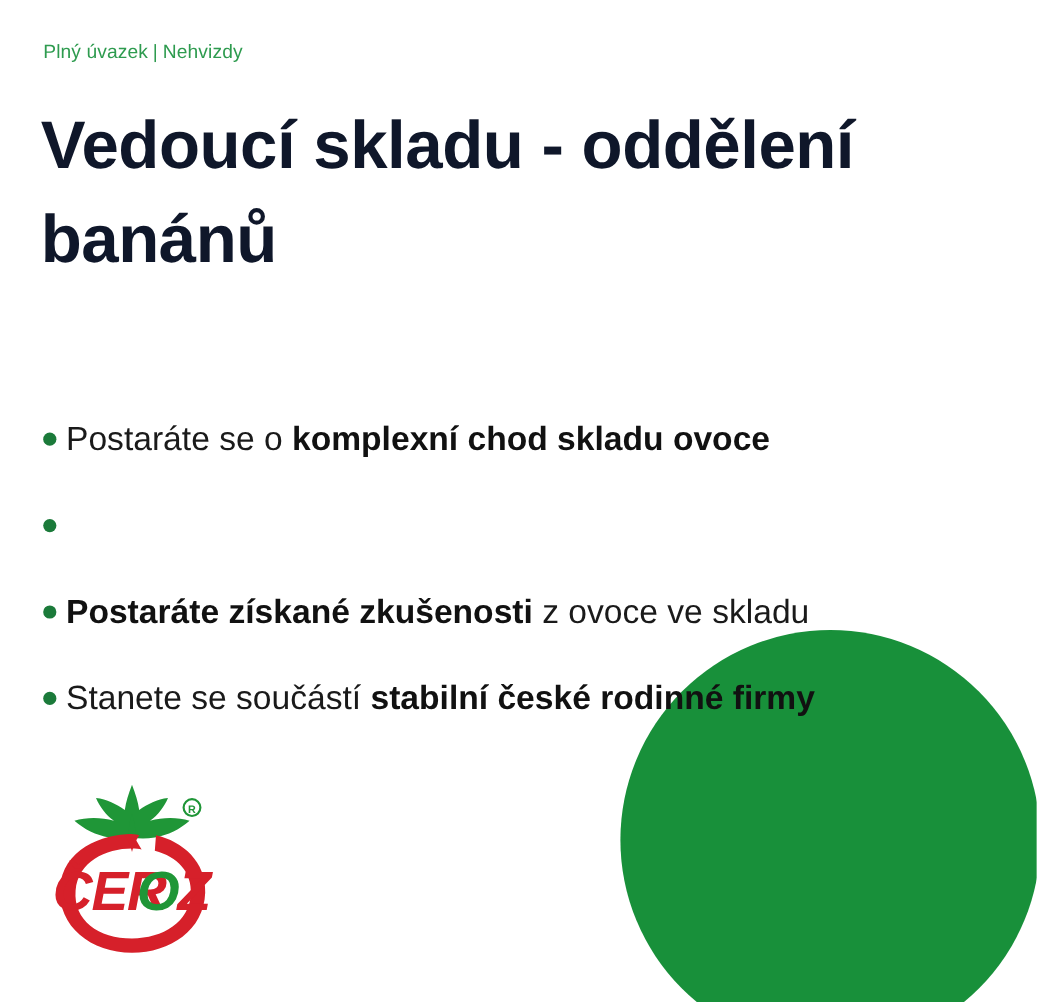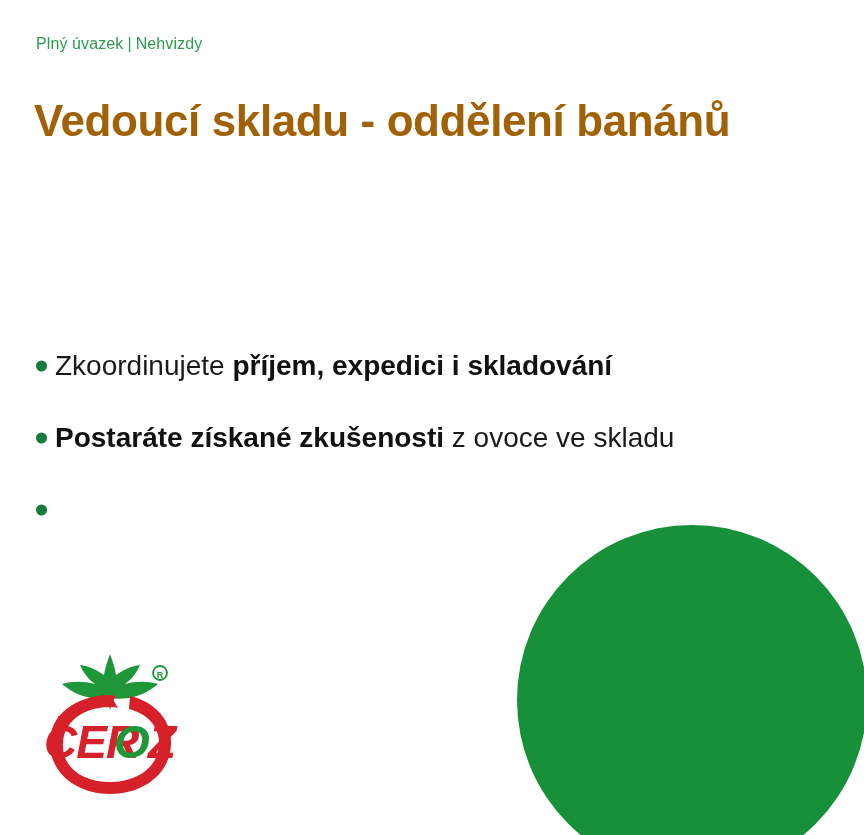--- a/index.html
+++ b/index.html
@@ -50,24 +50,24 @@
     color: #2e9b4f;
     padding: 0 4px;
   }
 
   
   .job-title {
     position: absolute;
     left: 34px;
     top: 82px;
     width: 720px;
-    font-size: 44px;
+    font-size: 56px;
     line-height: 78px;
     font-weight: 700;
-    color: #a16207;
+    color: #0f172a;
     letter-spacing: -0.4px;
     margin: 0;
   }
 
   
   .perks {
     position: absolute;
     left: 30px;
     top: 330px;
     width: 800px;
@@ -122,33 +122,37 @@
   <div class="corner-blob"></div>
 
   <div class="eyebrow">
     <span>Plný úvazek</span><span class="sep">|</span><span>Nehvizdy</span>
   </div>
 
   <h1 class="job-title">Vedoucí skladu - oddělení banánů</h1>
 
   <ul class="perks">
 
-
-    <li class="perk">
-      <span class="dot"></span>
-      <span class="txt"><span>Zkoordinujete </span><b>příjem, expedici i skladování</b><span></span></span>
+    <li class="perk">
+      <span class="dot"></span>
+      <span class="txt"><span>Postaráte se o </span><b>komplexní chod skladu ovoce</b><span></span></span>
+    </li>
+
+    <li class="perk">
+      <span class="dot"></span>
     </li>
 
     <li class="perk">
       <span class="dot"></span>
       <span class="txt"><span></span><b>Postaráte získané zkušenosti</b><span> z ovoce ve skladu</span></span>
     </li>
 
     <li class="perk">
       <span class="dot"></span>
+      <span class="txt"><span>Stanete se součástí </span><b>stabilní české rodinné firmy</b><span></span></span>
     </li>
 
   </ul>
 
   <div class="logo">
     <svg viewBox="0 0 165 150" xmlns="http://www.w3.org/2000/svg">
 
       <g>
         <path d="M80 6
                  C 83 14, 85 20, 86 27

